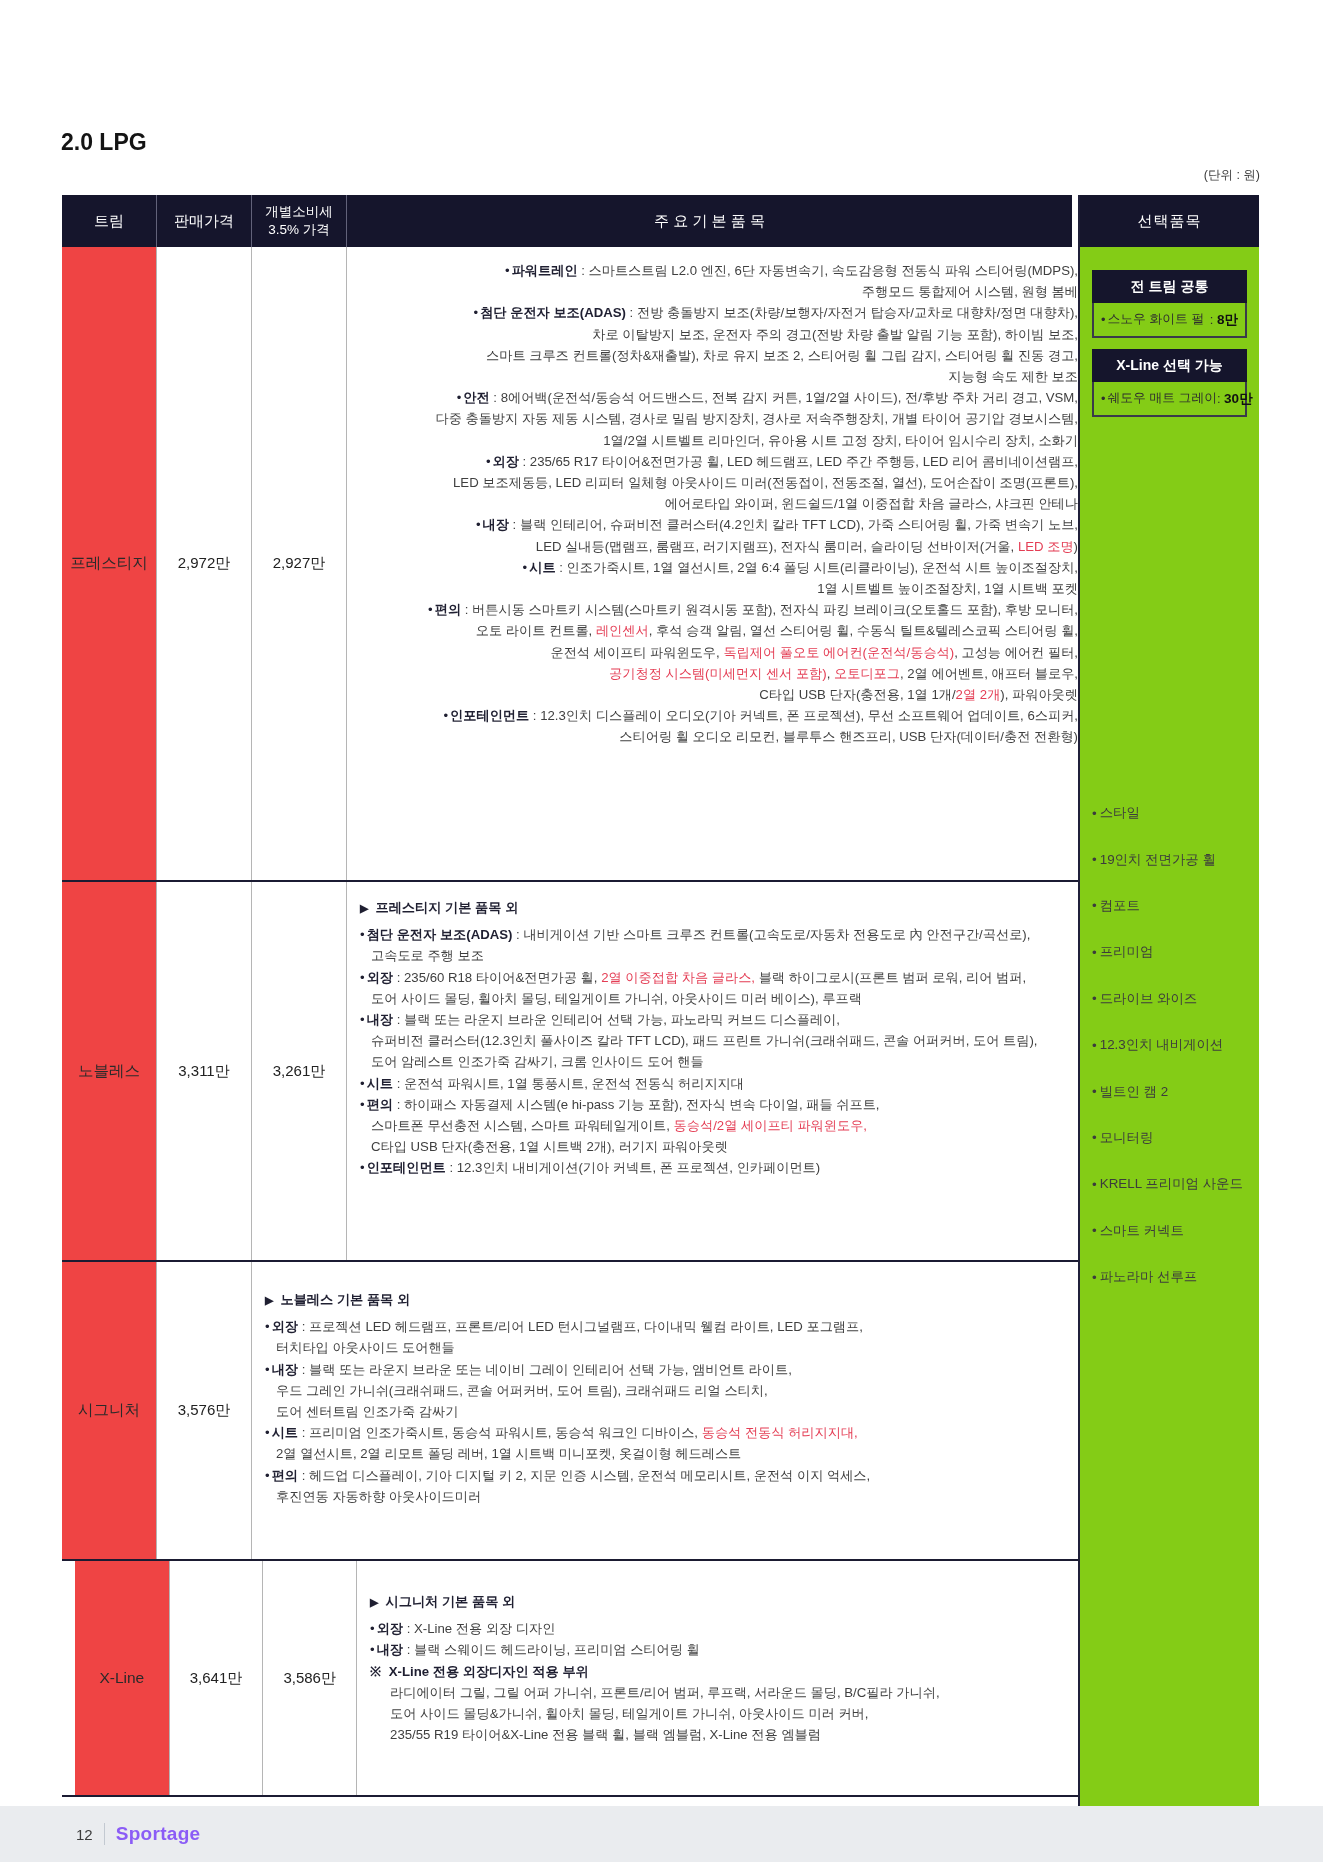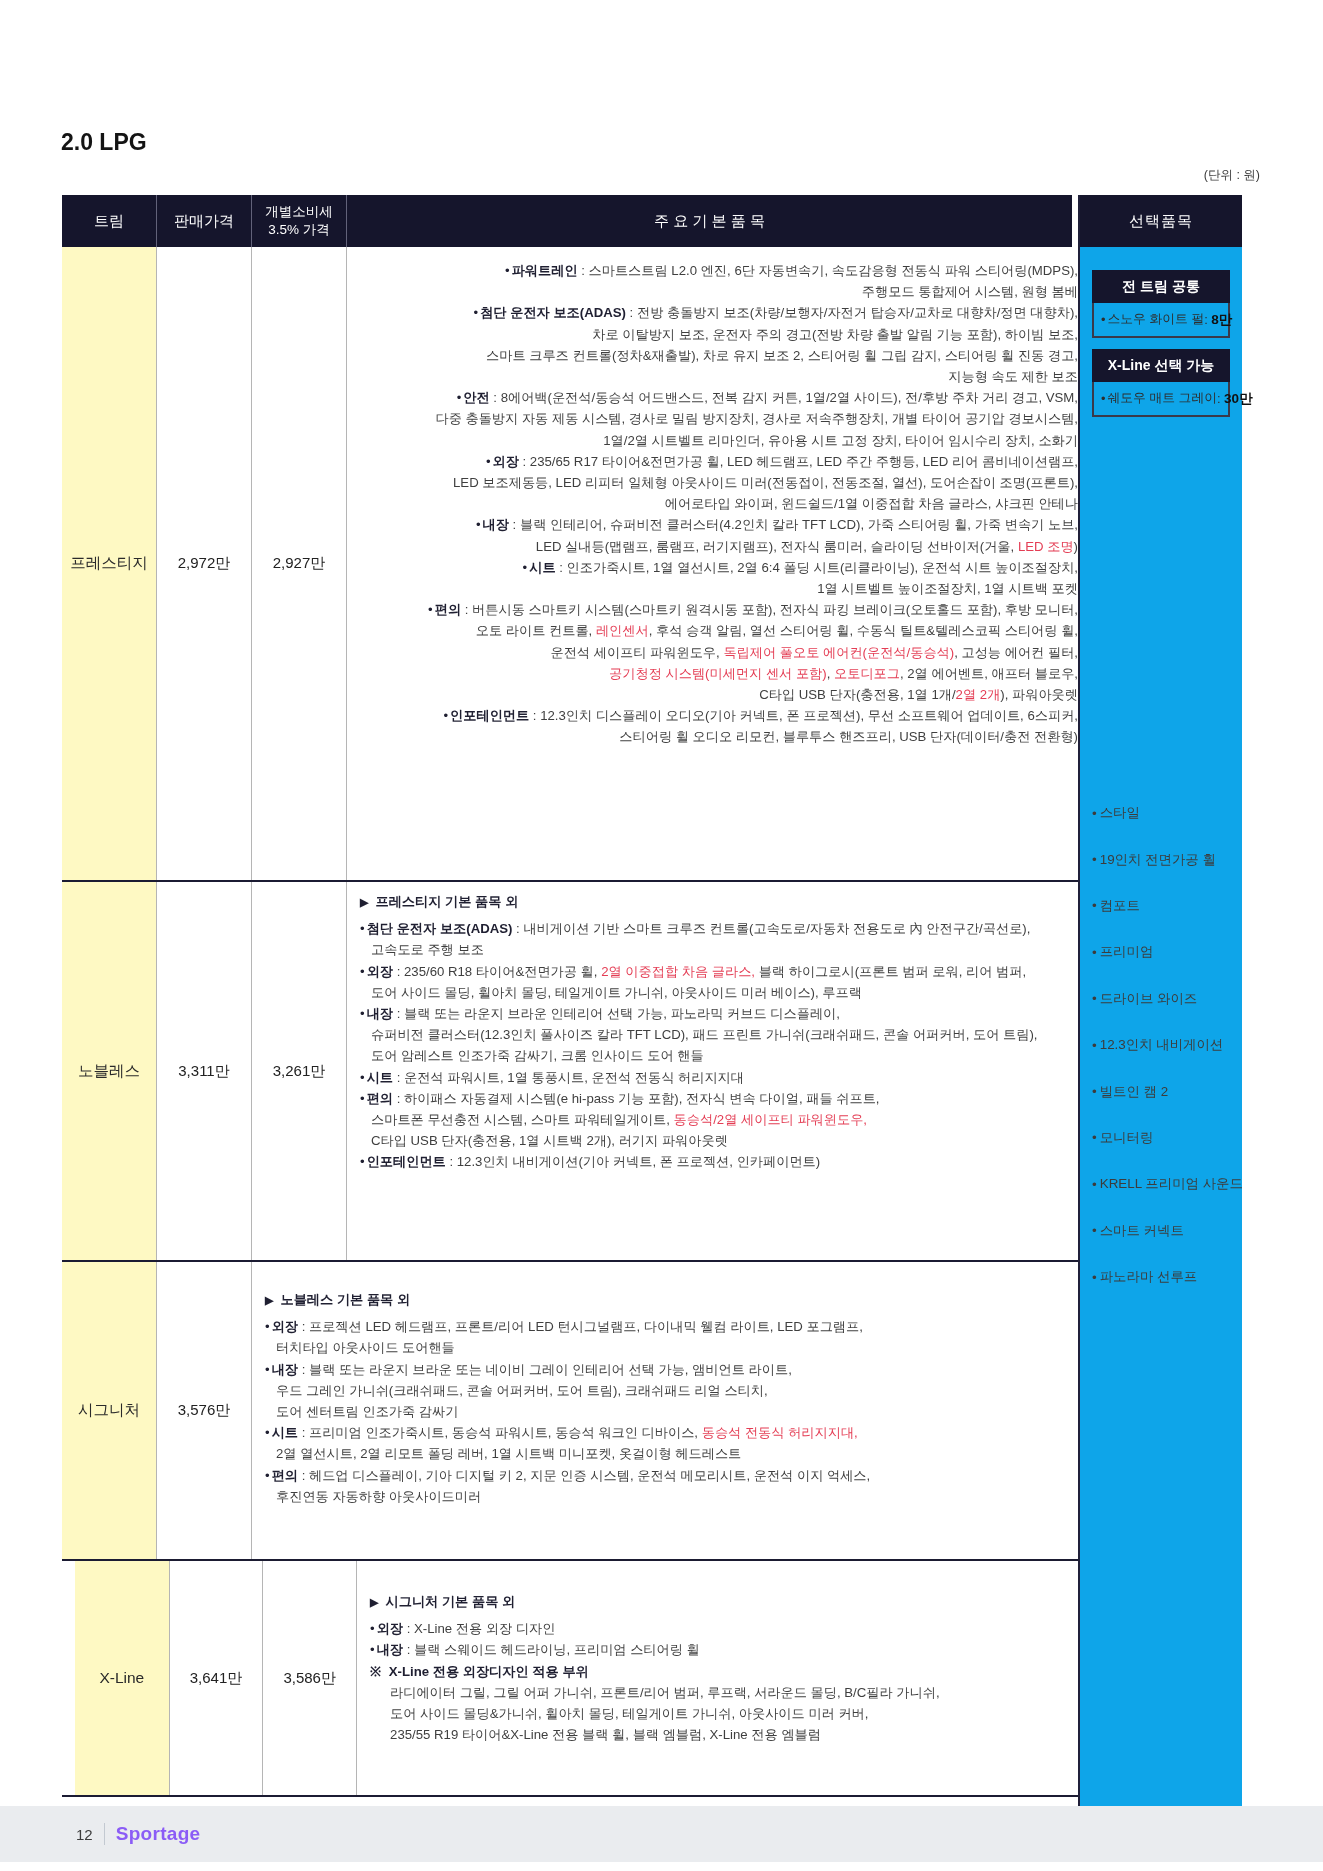--- a/index.html
+++ b/index.html
@@ -21,43 +21,43 @@
   .hcell.c3{font-size:13.5px;}
   .hcell.c-main{width:731px;border-right:6px solid #ffffff;}
 
   .body-rows{border-bottom:2px solid #1b1b32;}
   .trow{display:flex;border-top:2px solid #1b1b32;background:#ffffff;}
   .trow.r1{border-top:none;height:633px;}
   .trow.r2{height:380px;}
   .trow.r3{height:299px;}
   .trow.r4{height:236px;}
   .cell{height:100%;}
-  .cell.trim{width:95px;background:#fef9c3;display:flex;align-items:center;justify-content:center;
+  .cell.trim{width:95px;background:#ef4444;display:flex;align-items:center;justify-content:center;
              font-size:15.5px;color:#2a2a2a;border-right:1px solid #b5b5b5;}
   .trow.sub .cell.trim{width:96px;margin-left:13px;}
   .cell.price{width:95px;display:flex;align-items:center;justify-content:center;
               font-size:15px;color:#222222;border-right:1px solid #b5b5b5;}
   .cell.content{width:731px;padding-left:13px;overflow:hidden;}
   .r1 .cell.content{padding-top:13px;text-align:right;}
-  .r2 .cell.content{padding-top:9px;}
+  .r2 .cell.content{padding-top:15px;}
   .r3 .cell.content{padding-top:27px;}
   .r4 .cell.content{padding-top:30px;}
 
   .fline{font-size:13.2px;line-height:21.2px;white-space:nowrap;color:#3f3f3f;}
   .fline .b{font-weight:bold;color:#1f1f31;}
   .fline .r{color:#e43d54;}
   .fline.cont{padding-left:11px;}
   .fline.ncont{padding-left:20px;}
   .fline.arrow{font-weight:bold;color:#1f1f31;margin-bottom:5px;}
   .fline.arrow .ar{font-size:11px;margin-right:7px;}
   .fline.note .no{font-weight:bold;color:#1f1f31;margin-right:4px;}
   .fline .dot{margin-right:2px;color:#1f1f31;}
 
   
-  .sel-col{width:164px;border-left:2px solid #20203a;background:#0ea5e9;}
+  .sel-col{width:181px;border-left:2px solid #20203a;background:#84cc16;}
   .sel-head{height:52px;background:#15152c;color:#fff;font-size:15px;font-weight:500;
             display:flex;align-items:center;justify-content:center;letter-spacing:1px;}
   .sel-body{position:relative;height:1548px;}
   .opt-box{margin:23px 12px 0 12px;}
   .opt-box + .opt-box{margin-top:11px;}
   .opt-title{height:33px;background:#15152c;color:#ffffff;font-size:14px;font-weight:bold;
              display:flex;align-items:center;justify-content:center;}
   .opt-item{height:35px;border:2px solid #3a3a4a;border-top:none;display:flex;align-items:center;
             padding:0 7px;font-size:12.8px;color:#2e2e2e;white-space:nowrap;}
   .opt-item .dot{margin-right:2px;}

